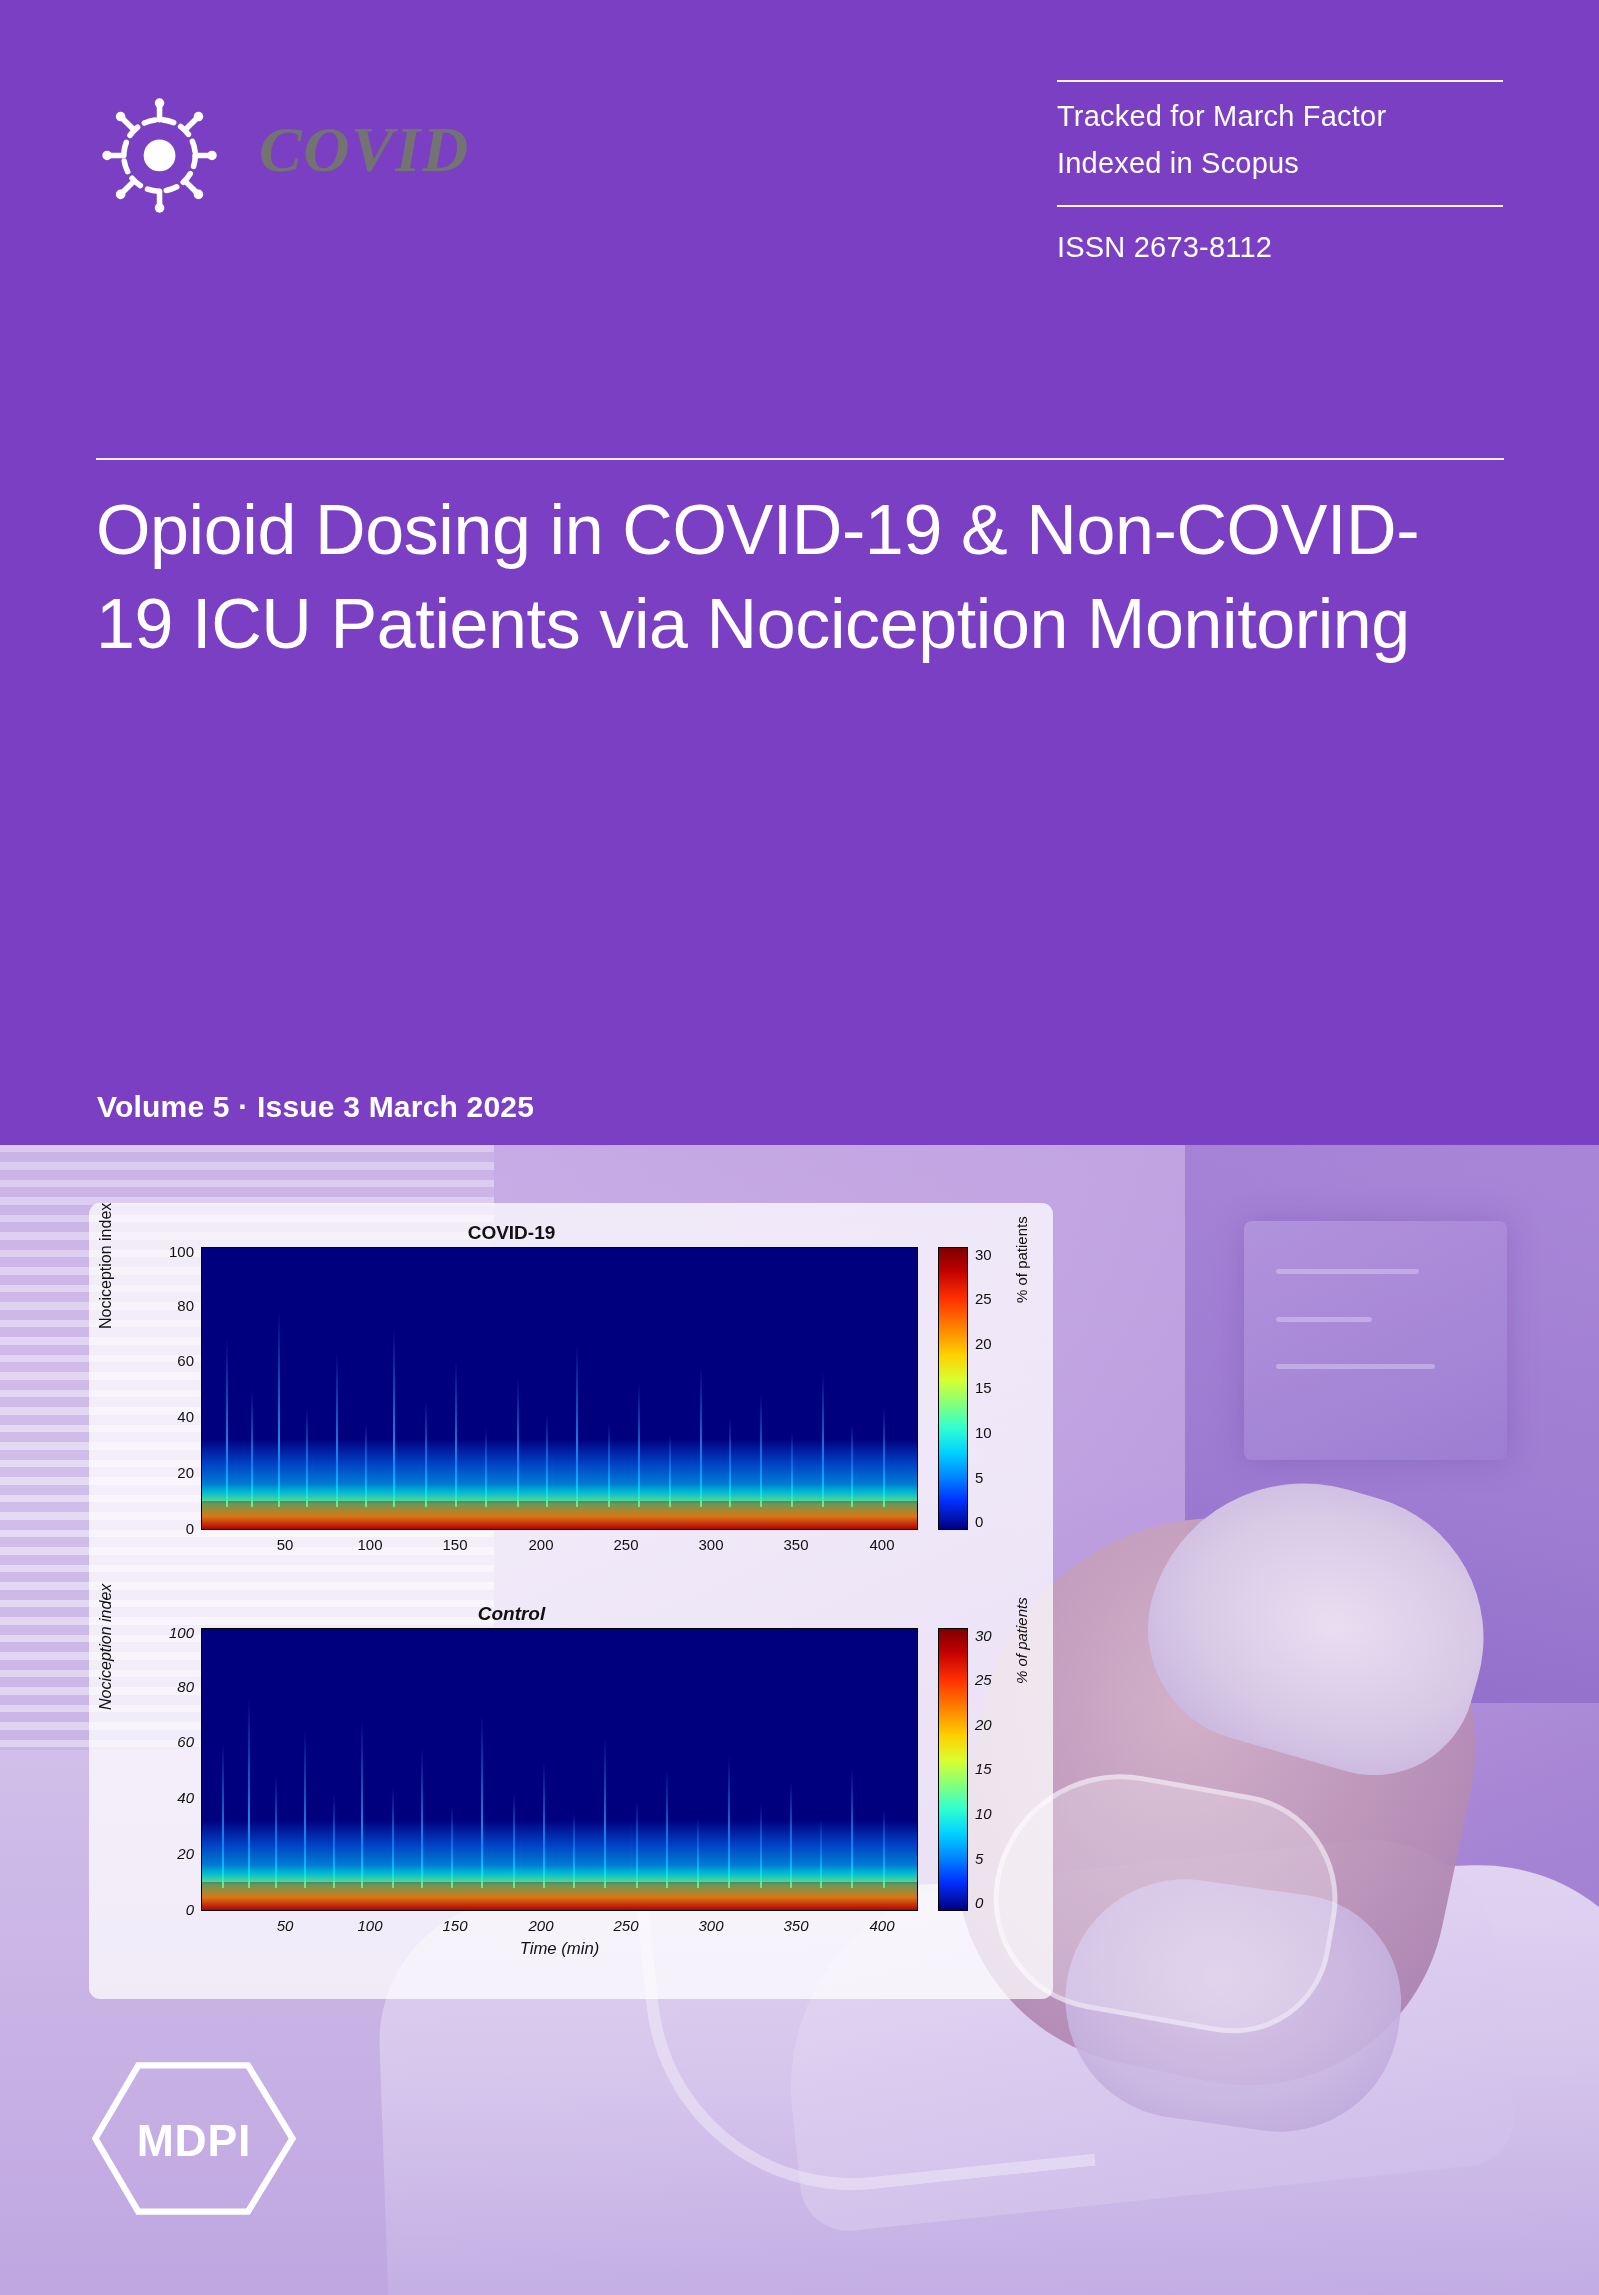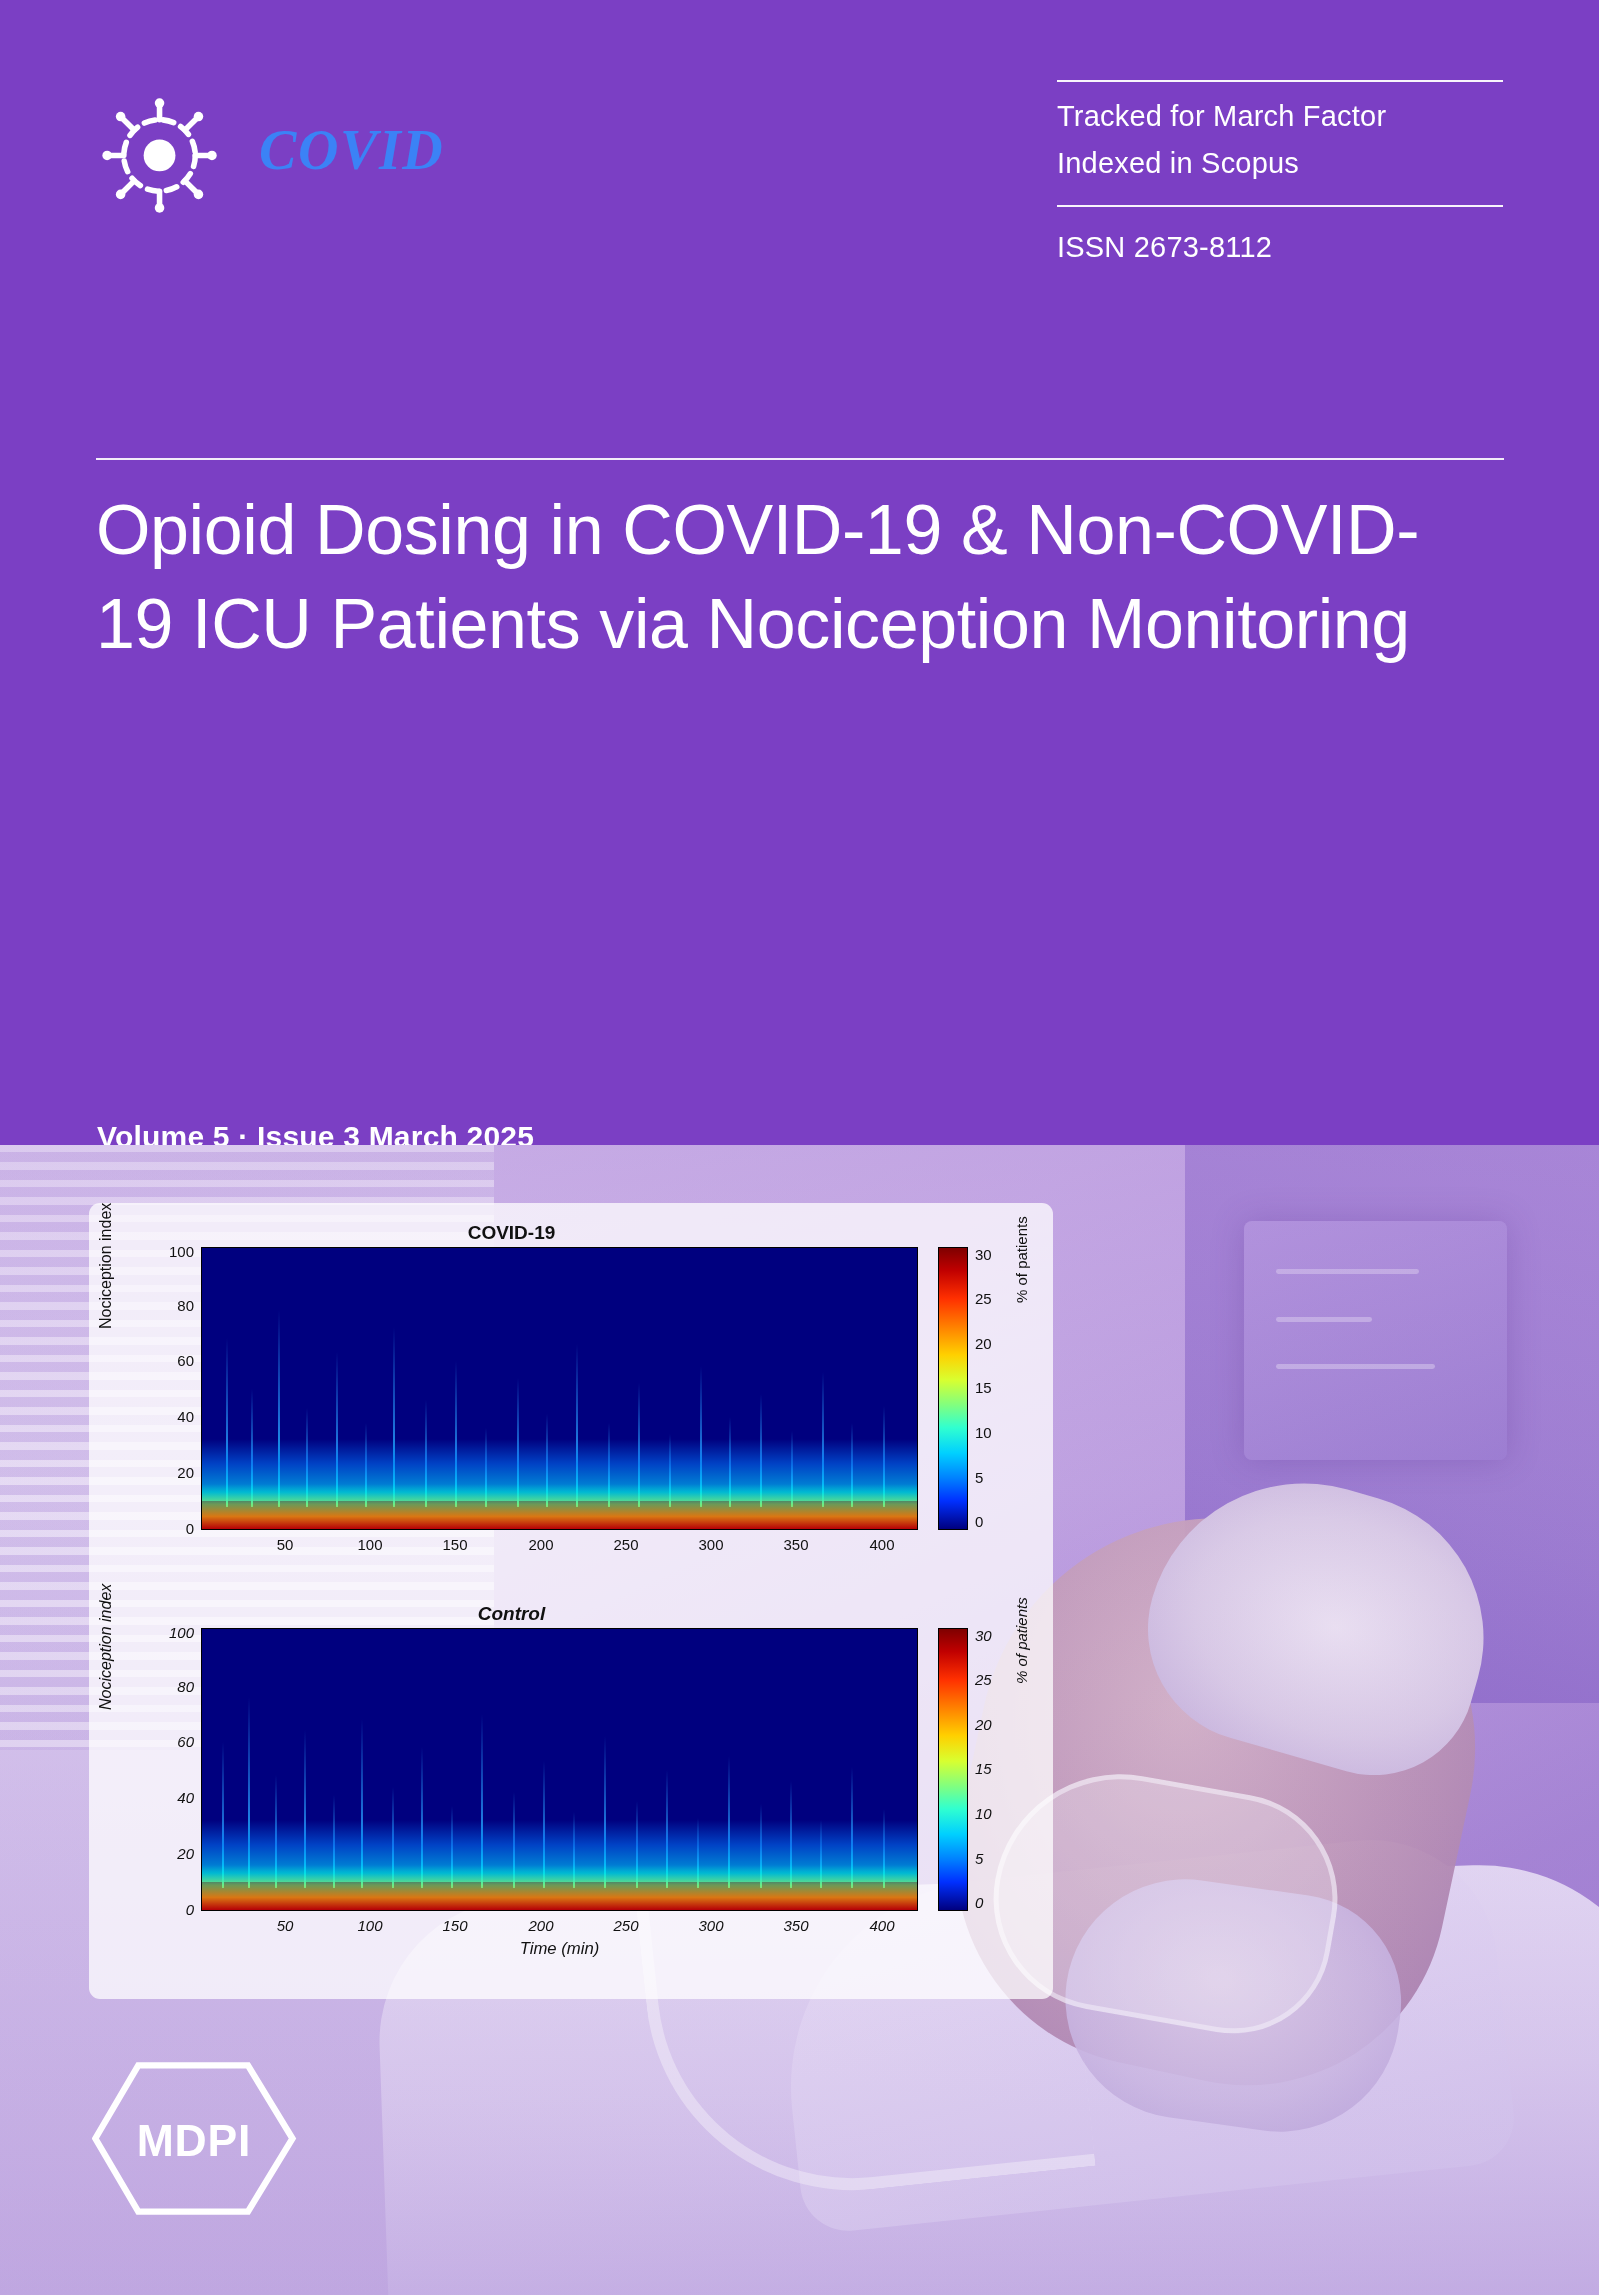--- a/index.html
+++ b/index.html
@@ -32,23 +32,23 @@
     left: 96px; top: 80px;
     display: flex;
     align-items: center;
     gap: 24px;
   }
   .virus-logo { width: 139px; height: 139px; }
   .journal-title {
     font-family: "Liberation Serif", serif;
     font-style: italic;
     font-weight: bold;
-    font-size: 56px;
+    font-size: 64px;
     letter-spacing: 1.6px;
-    color: #3b82f6;
+    color: #737373;
     line-height: 1;
   }
 
   
   .info-block {
     position: absolute;
     right: 96px; top: 80px;
     width: 446px;
     color: #ffffff;
   }
@@ -86,21 +86,21 @@
     color: #ffffff;
     font-size: 70px;
     font-weight: 400;
     line-height: 1.34;
     letter-spacing: -0.4px;
   }
 
   
   .volume-line {
     position: absolute;
-    left: 97px; top: 1120px;
+    left: 97px; top: 1090px;
     color: #ffffff;
     font-size: 30px;
     font-weight: bold;
     letter-spacing: 0.2px;
   }
 
   
   .photo-area {
     position: absolute;
     left: 0; top: 1145px;

